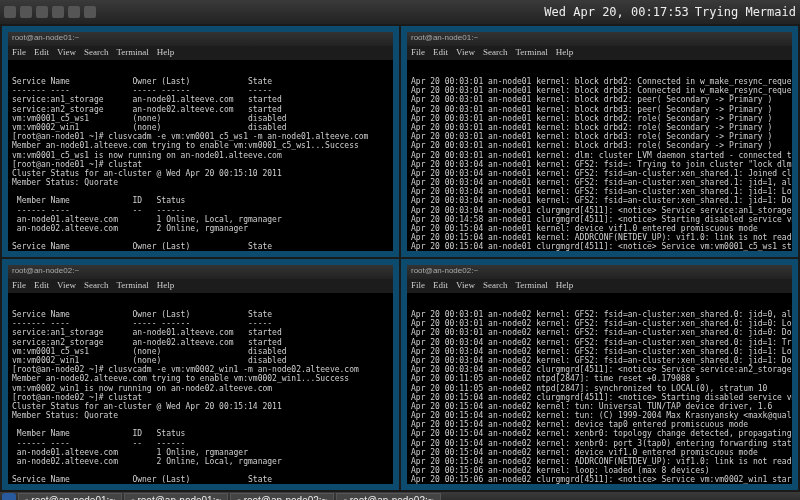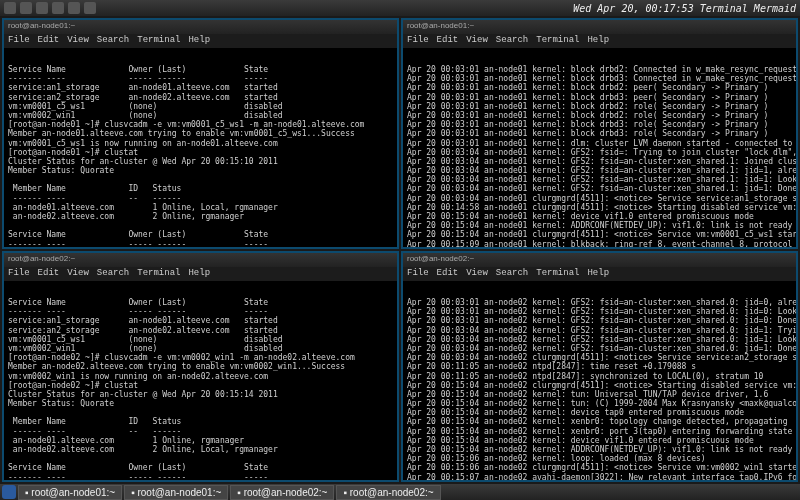--- a/index.html
+++ b/index.html
@@ -1,45 +1,45 @@
 <!DOCTYPE html>
 <html><head>
 <meta charset="utf-8">
 <style>
 * { margin: 0; padding: 0; box-sizing: border-box; }
 body { background: #1a1a1a; font-family: monospace; font-size: 8px; color: #ccc; width: 800px; height: 500px; overflow: hidden; }
-.taskbar-top { height: 16px; background: linear-gradient(#3a3a3a,#222); display: flex; align-items: center; padding: 4px 4px; font-size: 10px; color: #eee; font-style: italic; }
+.taskbar-top { height: 16px; background: linear-gradient(#3a3a3a,#222); display: flex; align-items: center; padding: 12px 4px; font-size: 12px; color: #eee; }
 .taskbar-top .icons { display: flex; gap: 4px; }
 .taskbar-top .icon { width: 12px; height: 12px; background: #555; border-radius: 2px; }
 .taskbar-top .right { margin-left: auto; display: flex; gap: 6px; align-items: center; }
 .grid { display: grid; grid-template-columns: 1fr 1fr; grid-template-rows: 1fr 1fr; height: 468px; gap: 2px; padding: 2px; }
-.term { background: #000; border: 2px solid #0c4a6e; display: flex; flex-direction: column; overflow: hidden; }
+.term { background: #000; border: 6px solid #0c4a6e; display: flex; flex-direction: column; overflow: hidden; }
 .term-title { height: 14px; background: linear-gradient(#333,#222); color: #aaa; font-size: 8px; padding: 1px 4px; font-family: sans-serif; }
-.term-menu { height: 14px; background: #1c1c1c; display: flex; gap: 8px; padding: 1px 4px; color: #ccc; font-size: 9px; font-family: Liberation Mono, monospace; }
+.term-menu { height: 14px; background: #1c1c1c; display: flex; gap: 8px; padding: 1px 4px; color: #ccc; font-size: 9px; font-family: Liberation Serif, serif; }
 .term-menu span { cursor: pointer; }
 .term-body { flex: 1; padding: 17px 4px; overflow: hidden; line-height: 1.15; white-space: pre; color: #d0d0d0; }
 .taskbar-bot { height: 16px; background: linear-gradient(#3a3a3a,#222); display: flex; align-items: center; padding: 0 2px; gap: 2px; font-size: 10px; font-family: sans-serif; }
 .taskbar-bot .start { width: 14px; height: 14px; background: #2a5a9e; border-radius: 3px; }
 .taskbar-bot .task { background: #444; padding: 1px 6px; color: #eee; border: 1px solid #555; }
 </style>
 </head>
 <body>
 
 <div class="taskbar-top">
   <div class="icons">
     <div class="icon"></div>
     <div class="icon"></div>
     <div class="icon"></div>
     <div class="icon"></div>
     <div class="icon"></div>
     <div class="icon"></div>
   </div>
   <div class="right">
     <span>Wed Apr 20, 00:17:53</span>
-    <span>Terminal Mermaid</span>
+    <span>Trying Mermaid</span>
   </div>
 </div>
 
 <div class="grid">
   <div class="term">
     <div class="term-title">root@an-node01:~</div>
     <div class="term-menu">
         <span>File</span>
         <span>Edit</span>
         <span>View</span>

